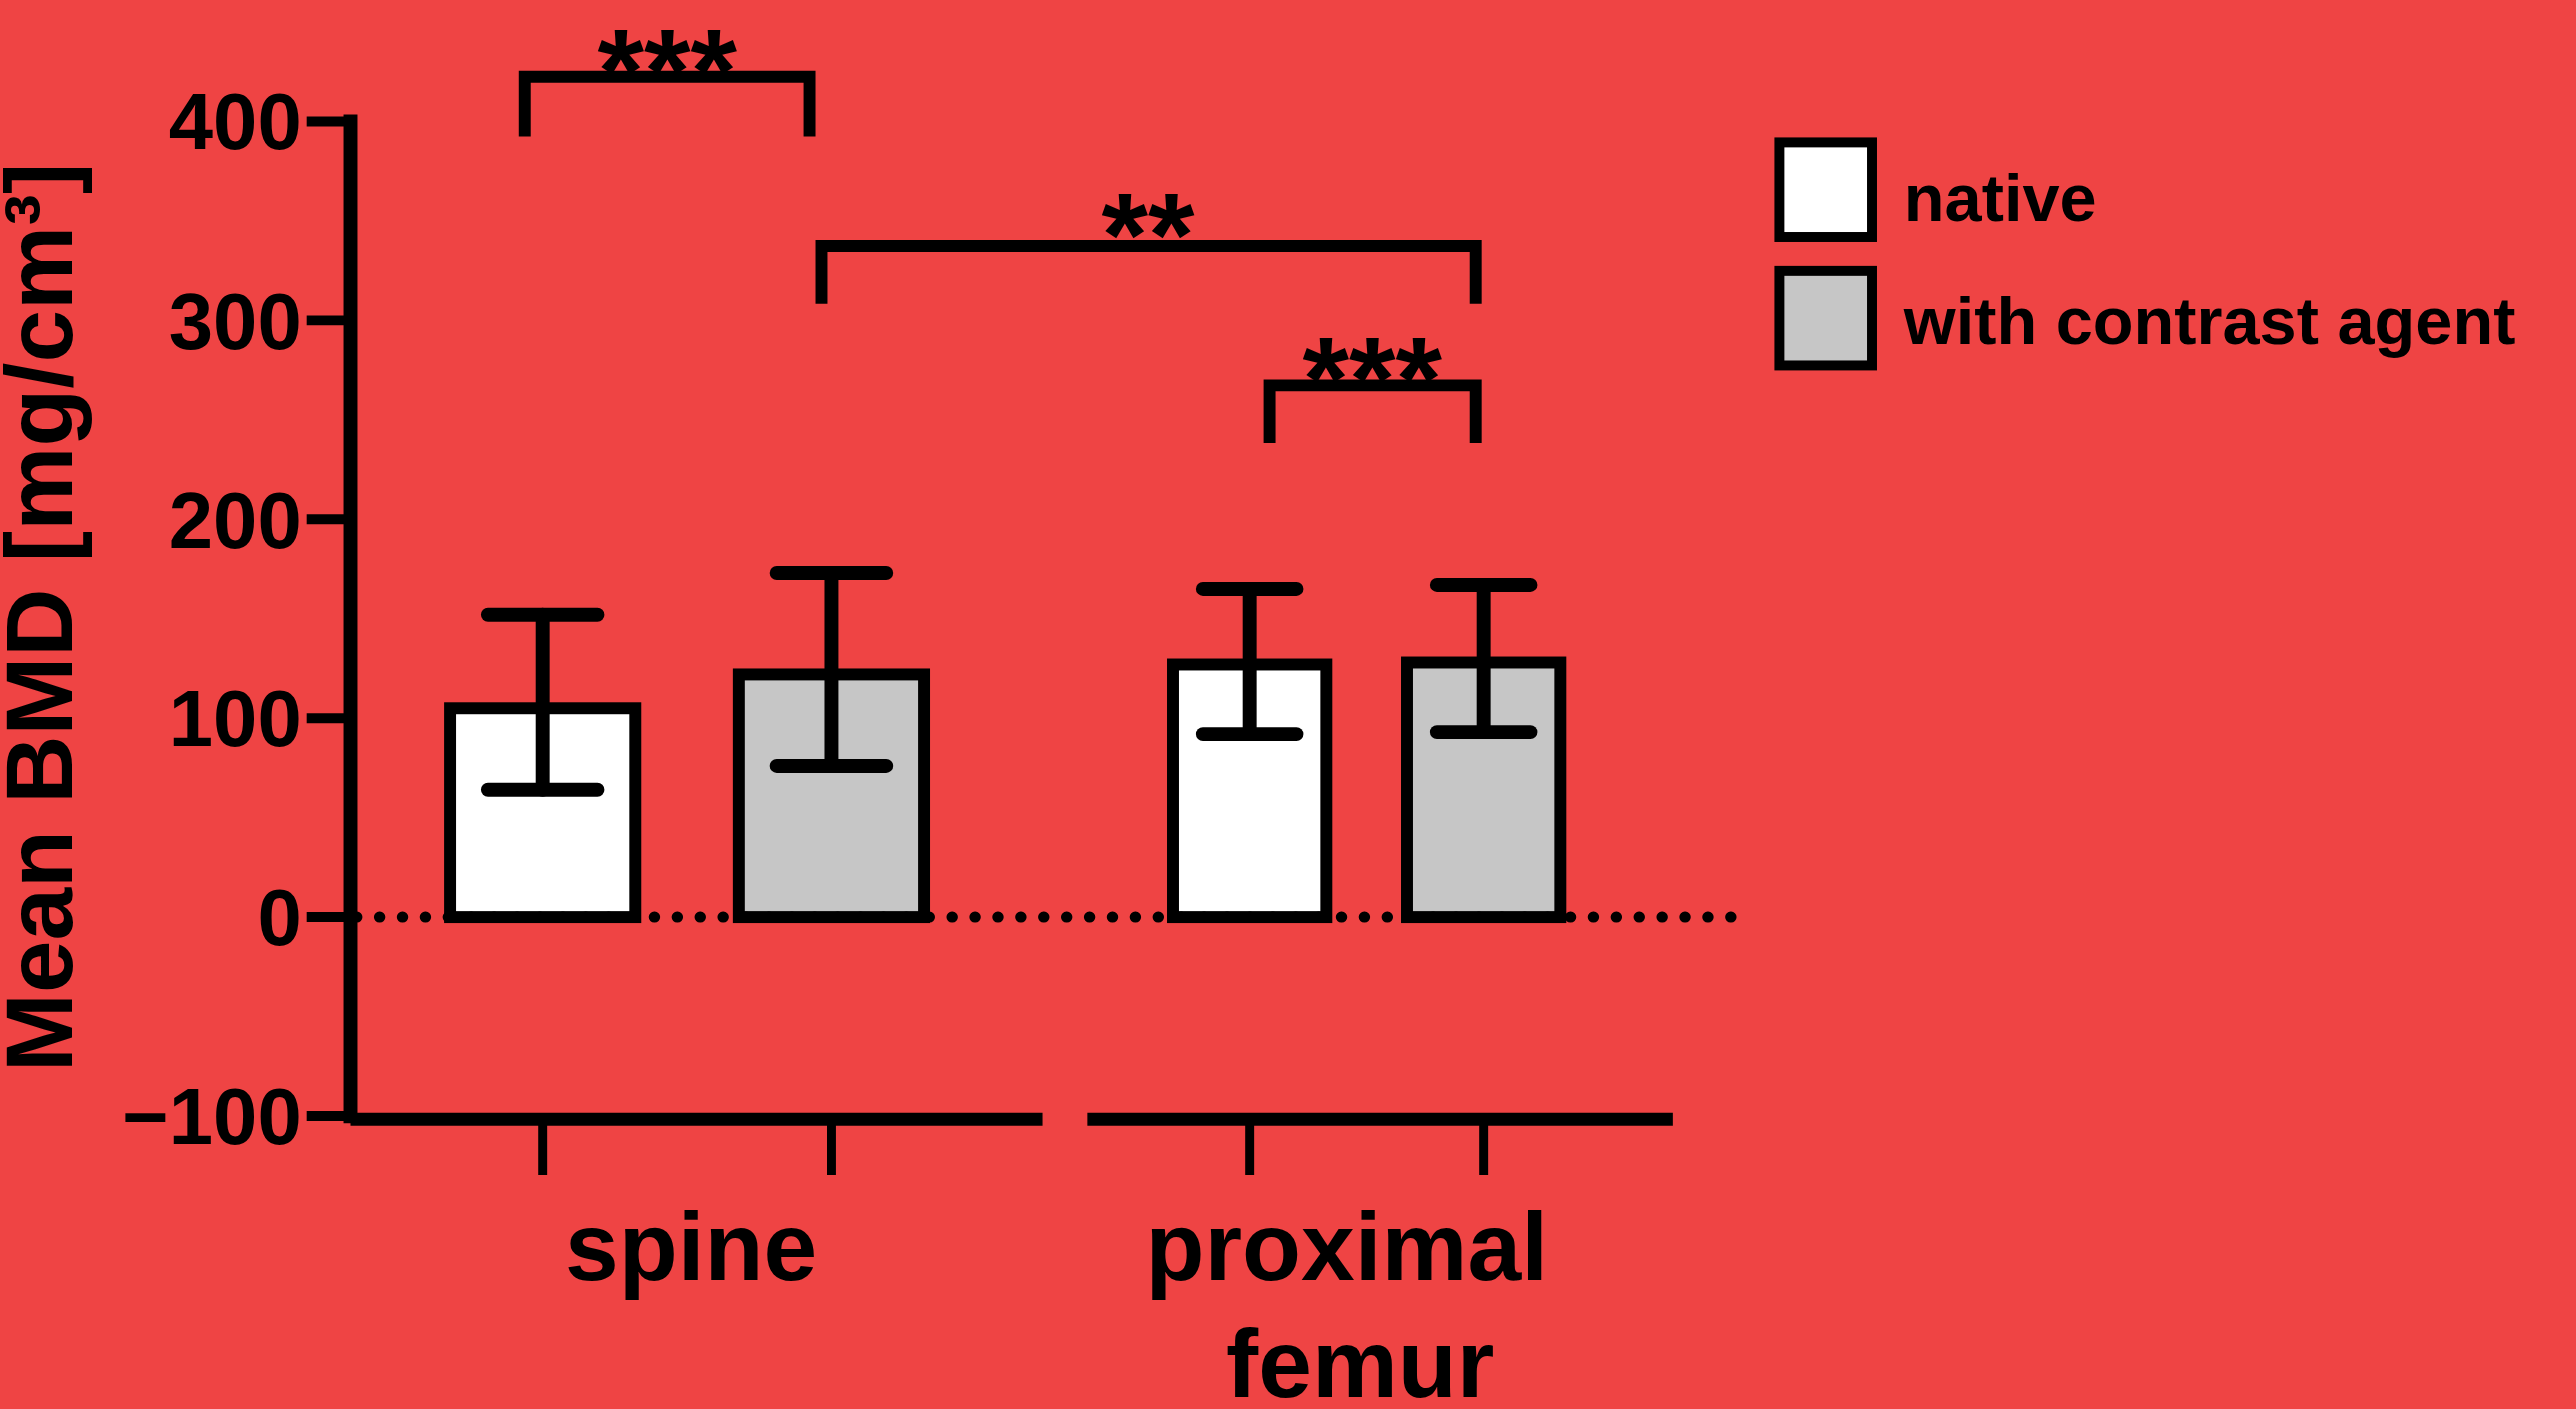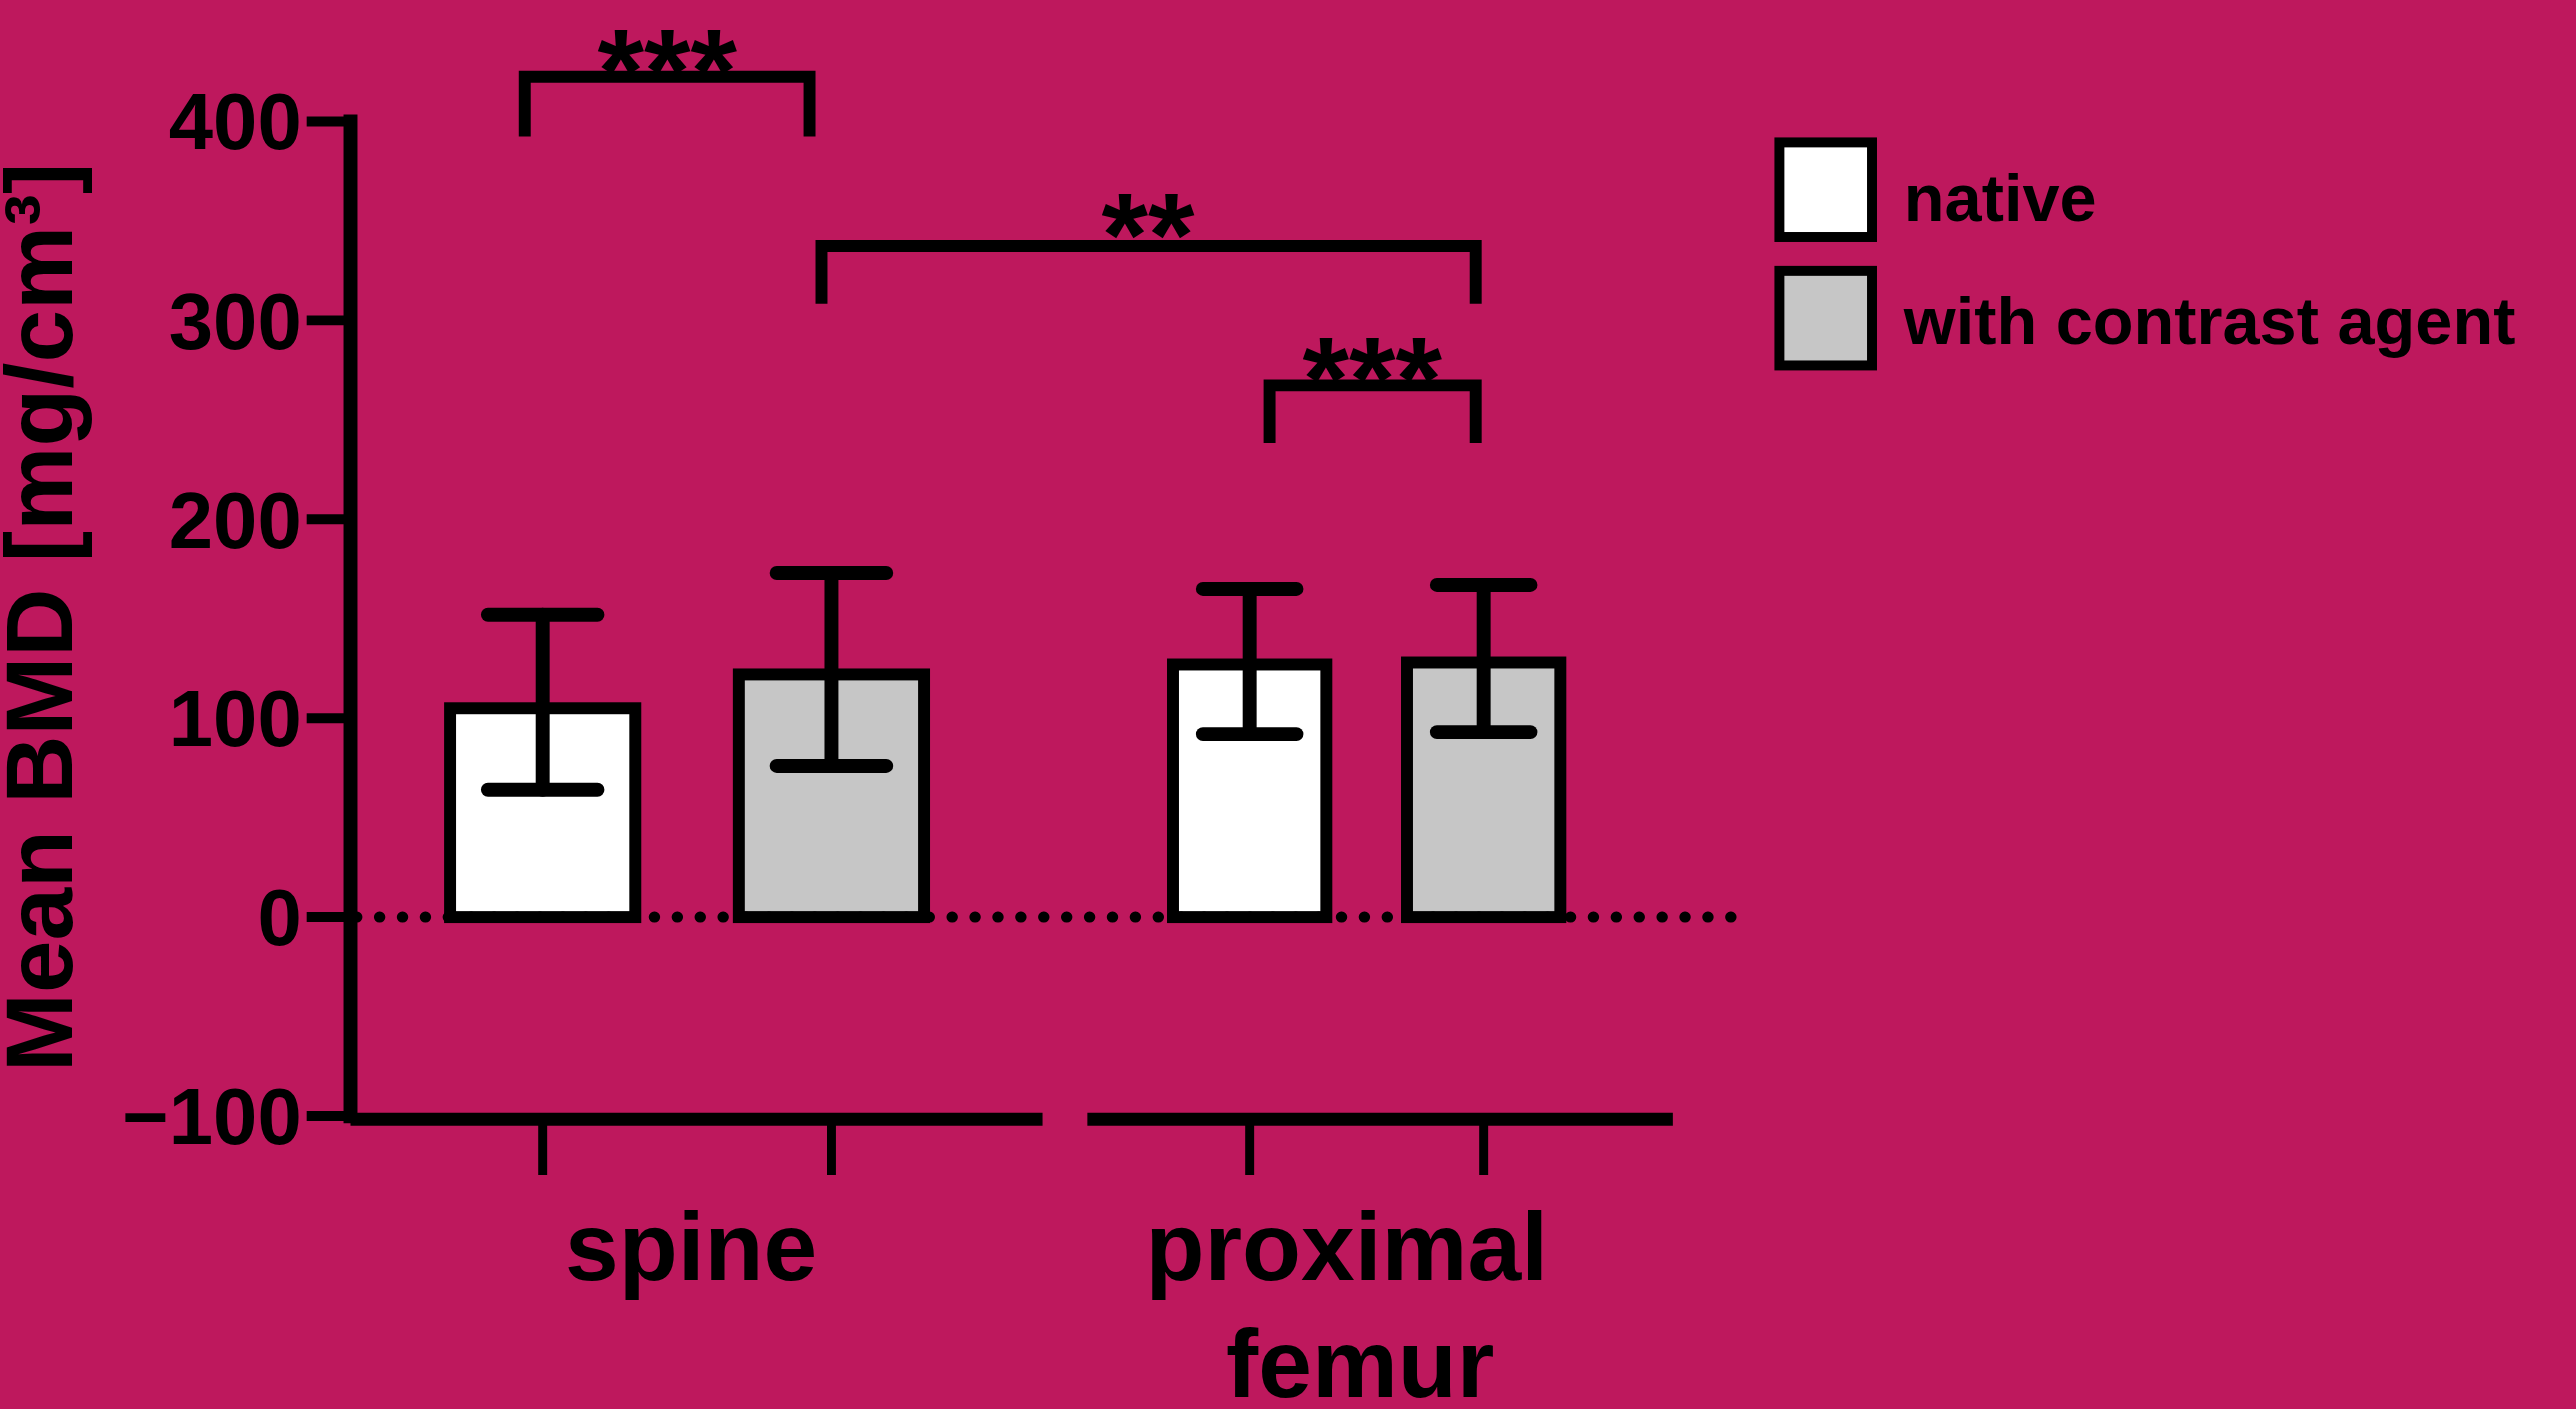--- a/index.html
+++ b/index.html
@@ -9,21 +9,21 @@
   }
   body {
     width: 2576px;
     height: 1410px;
     font-family: "Liberation Sans", sans-serif;
   }
   #figure-root {
     position: relative;
     width: 2576px;
     height: 1410px;
-    background: #be185d;
+    background: #ef4444;
     overflow: hidden;
   }
   svg text {
     font-family: "Liberation Sans", sans-serif;
     font-weight: bold;
     fill: #000000;
   }
   .ytick-label  { font-size: 80px; text-anchor: end; }
   .ylabel      { font-size: 95px; text-anchor: middle; }
   .group-label { font-size: 97px; text-anchor: middle; }

